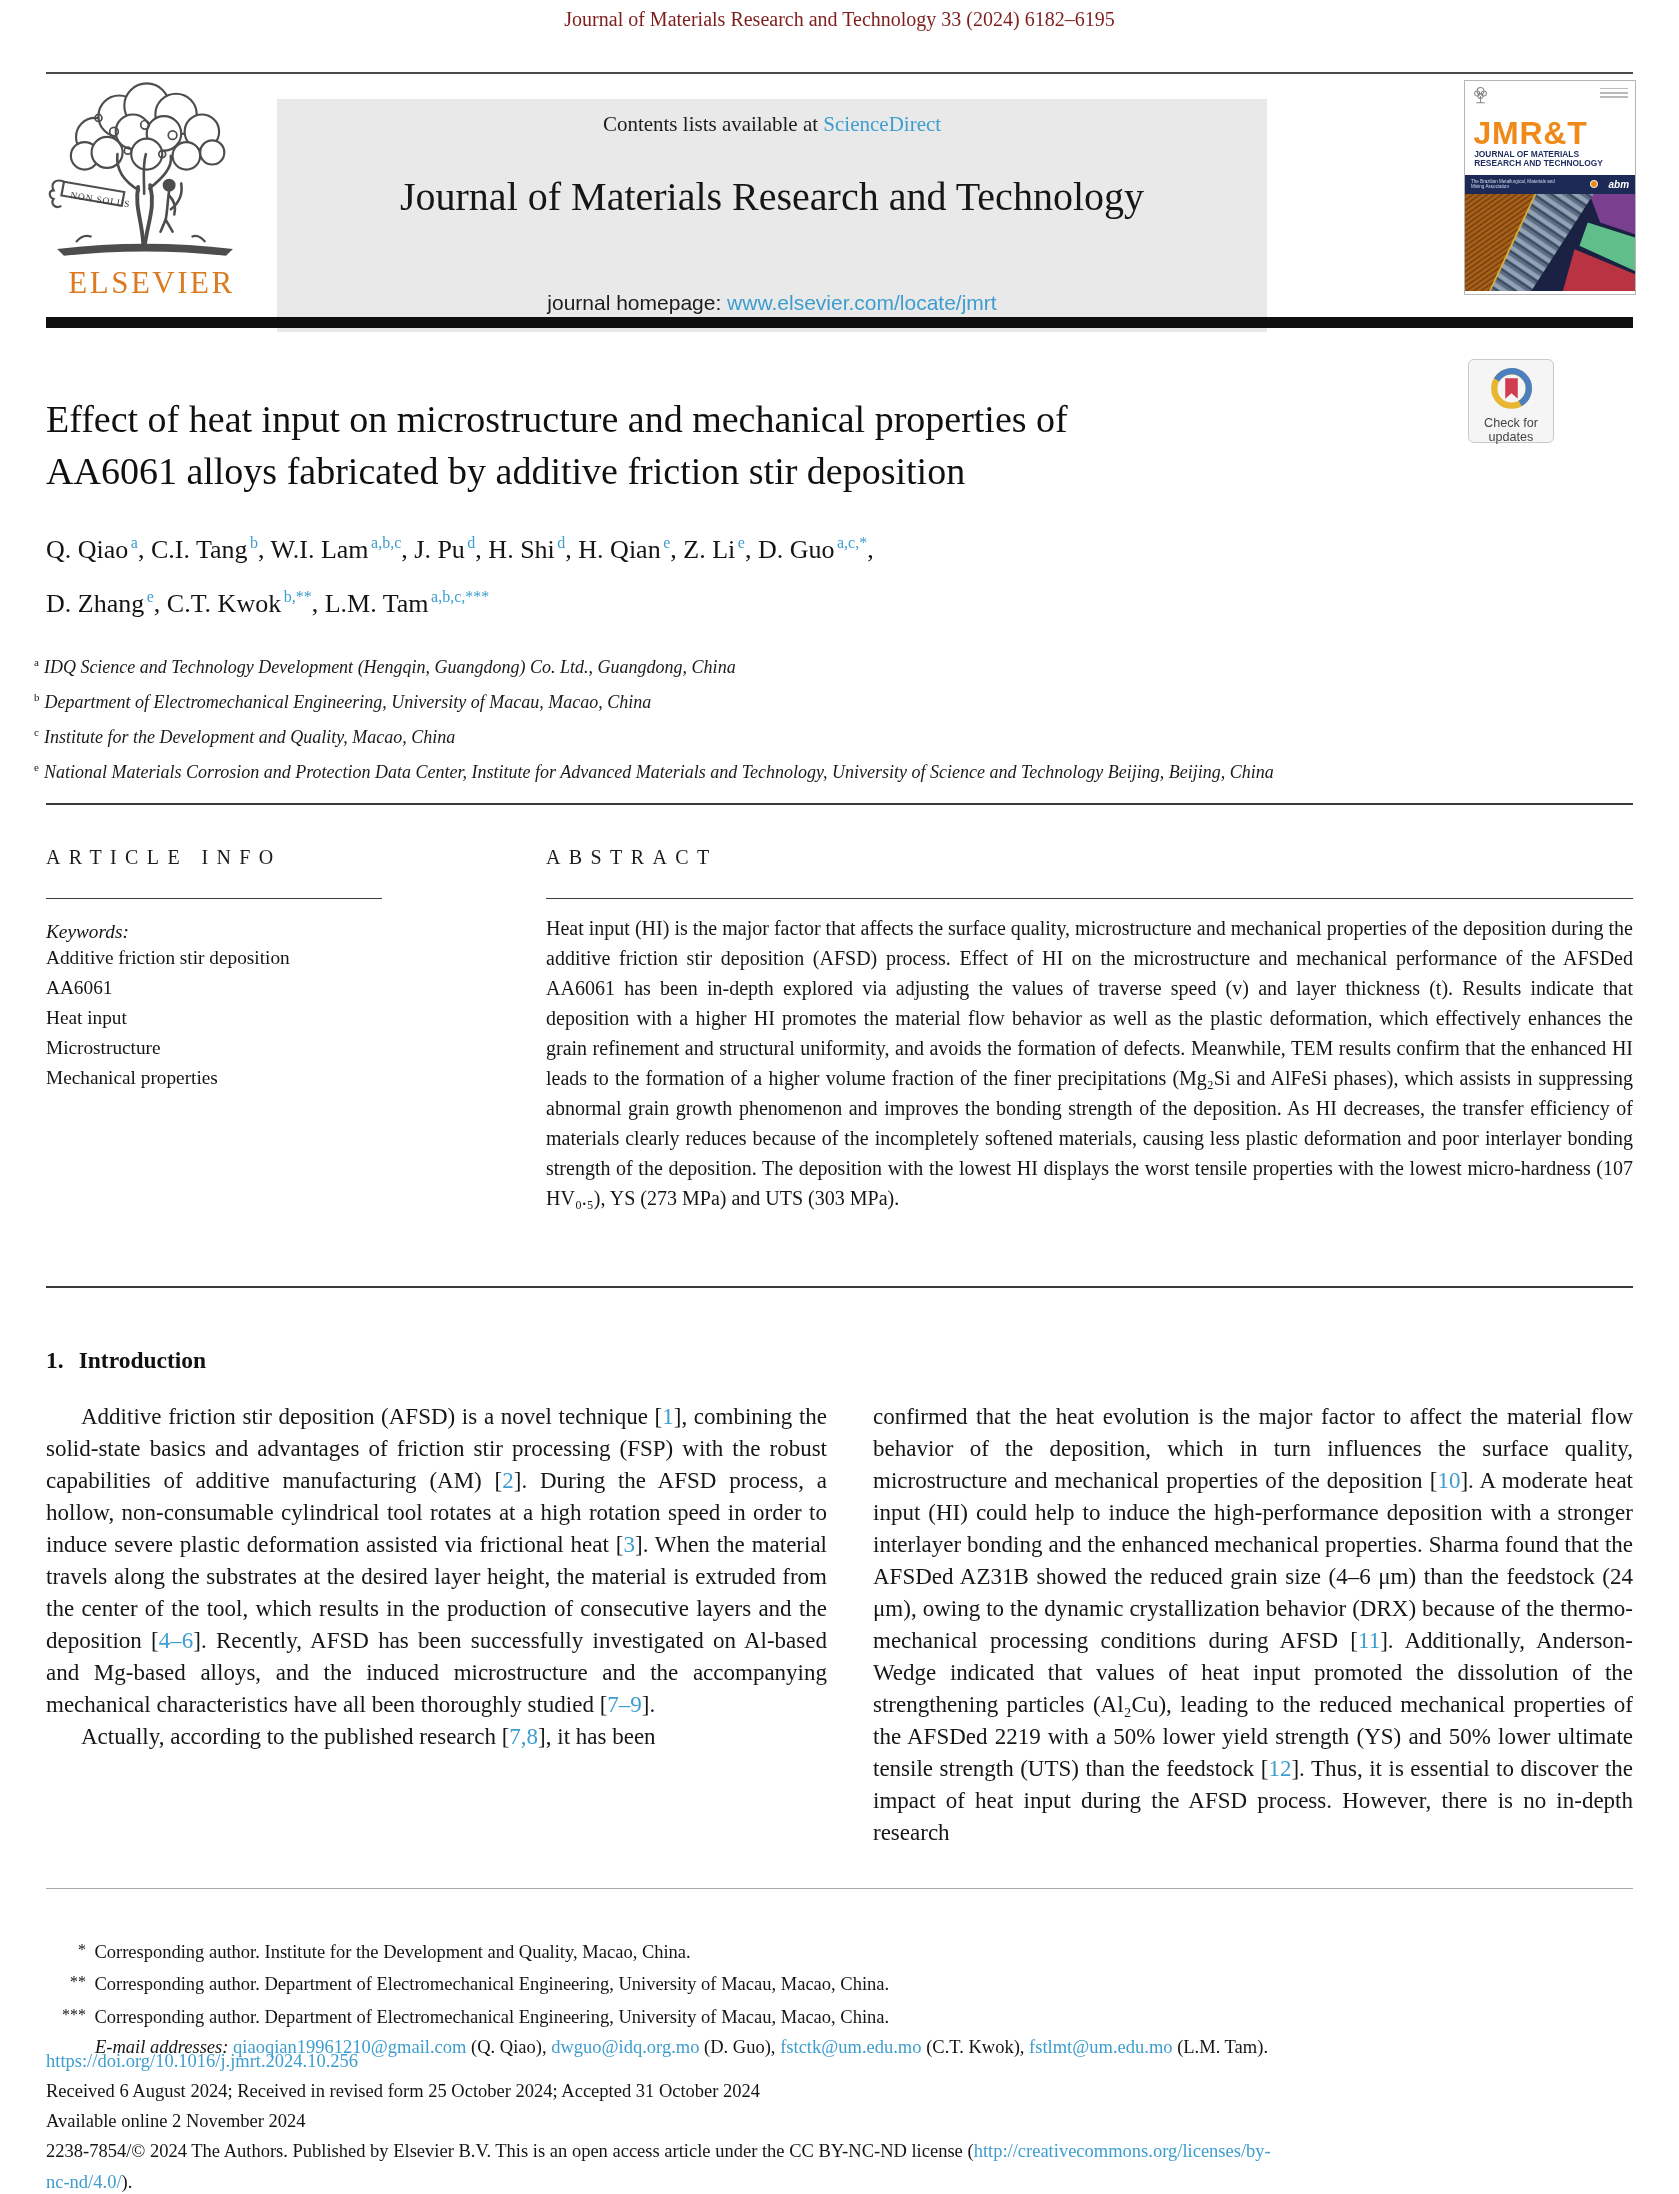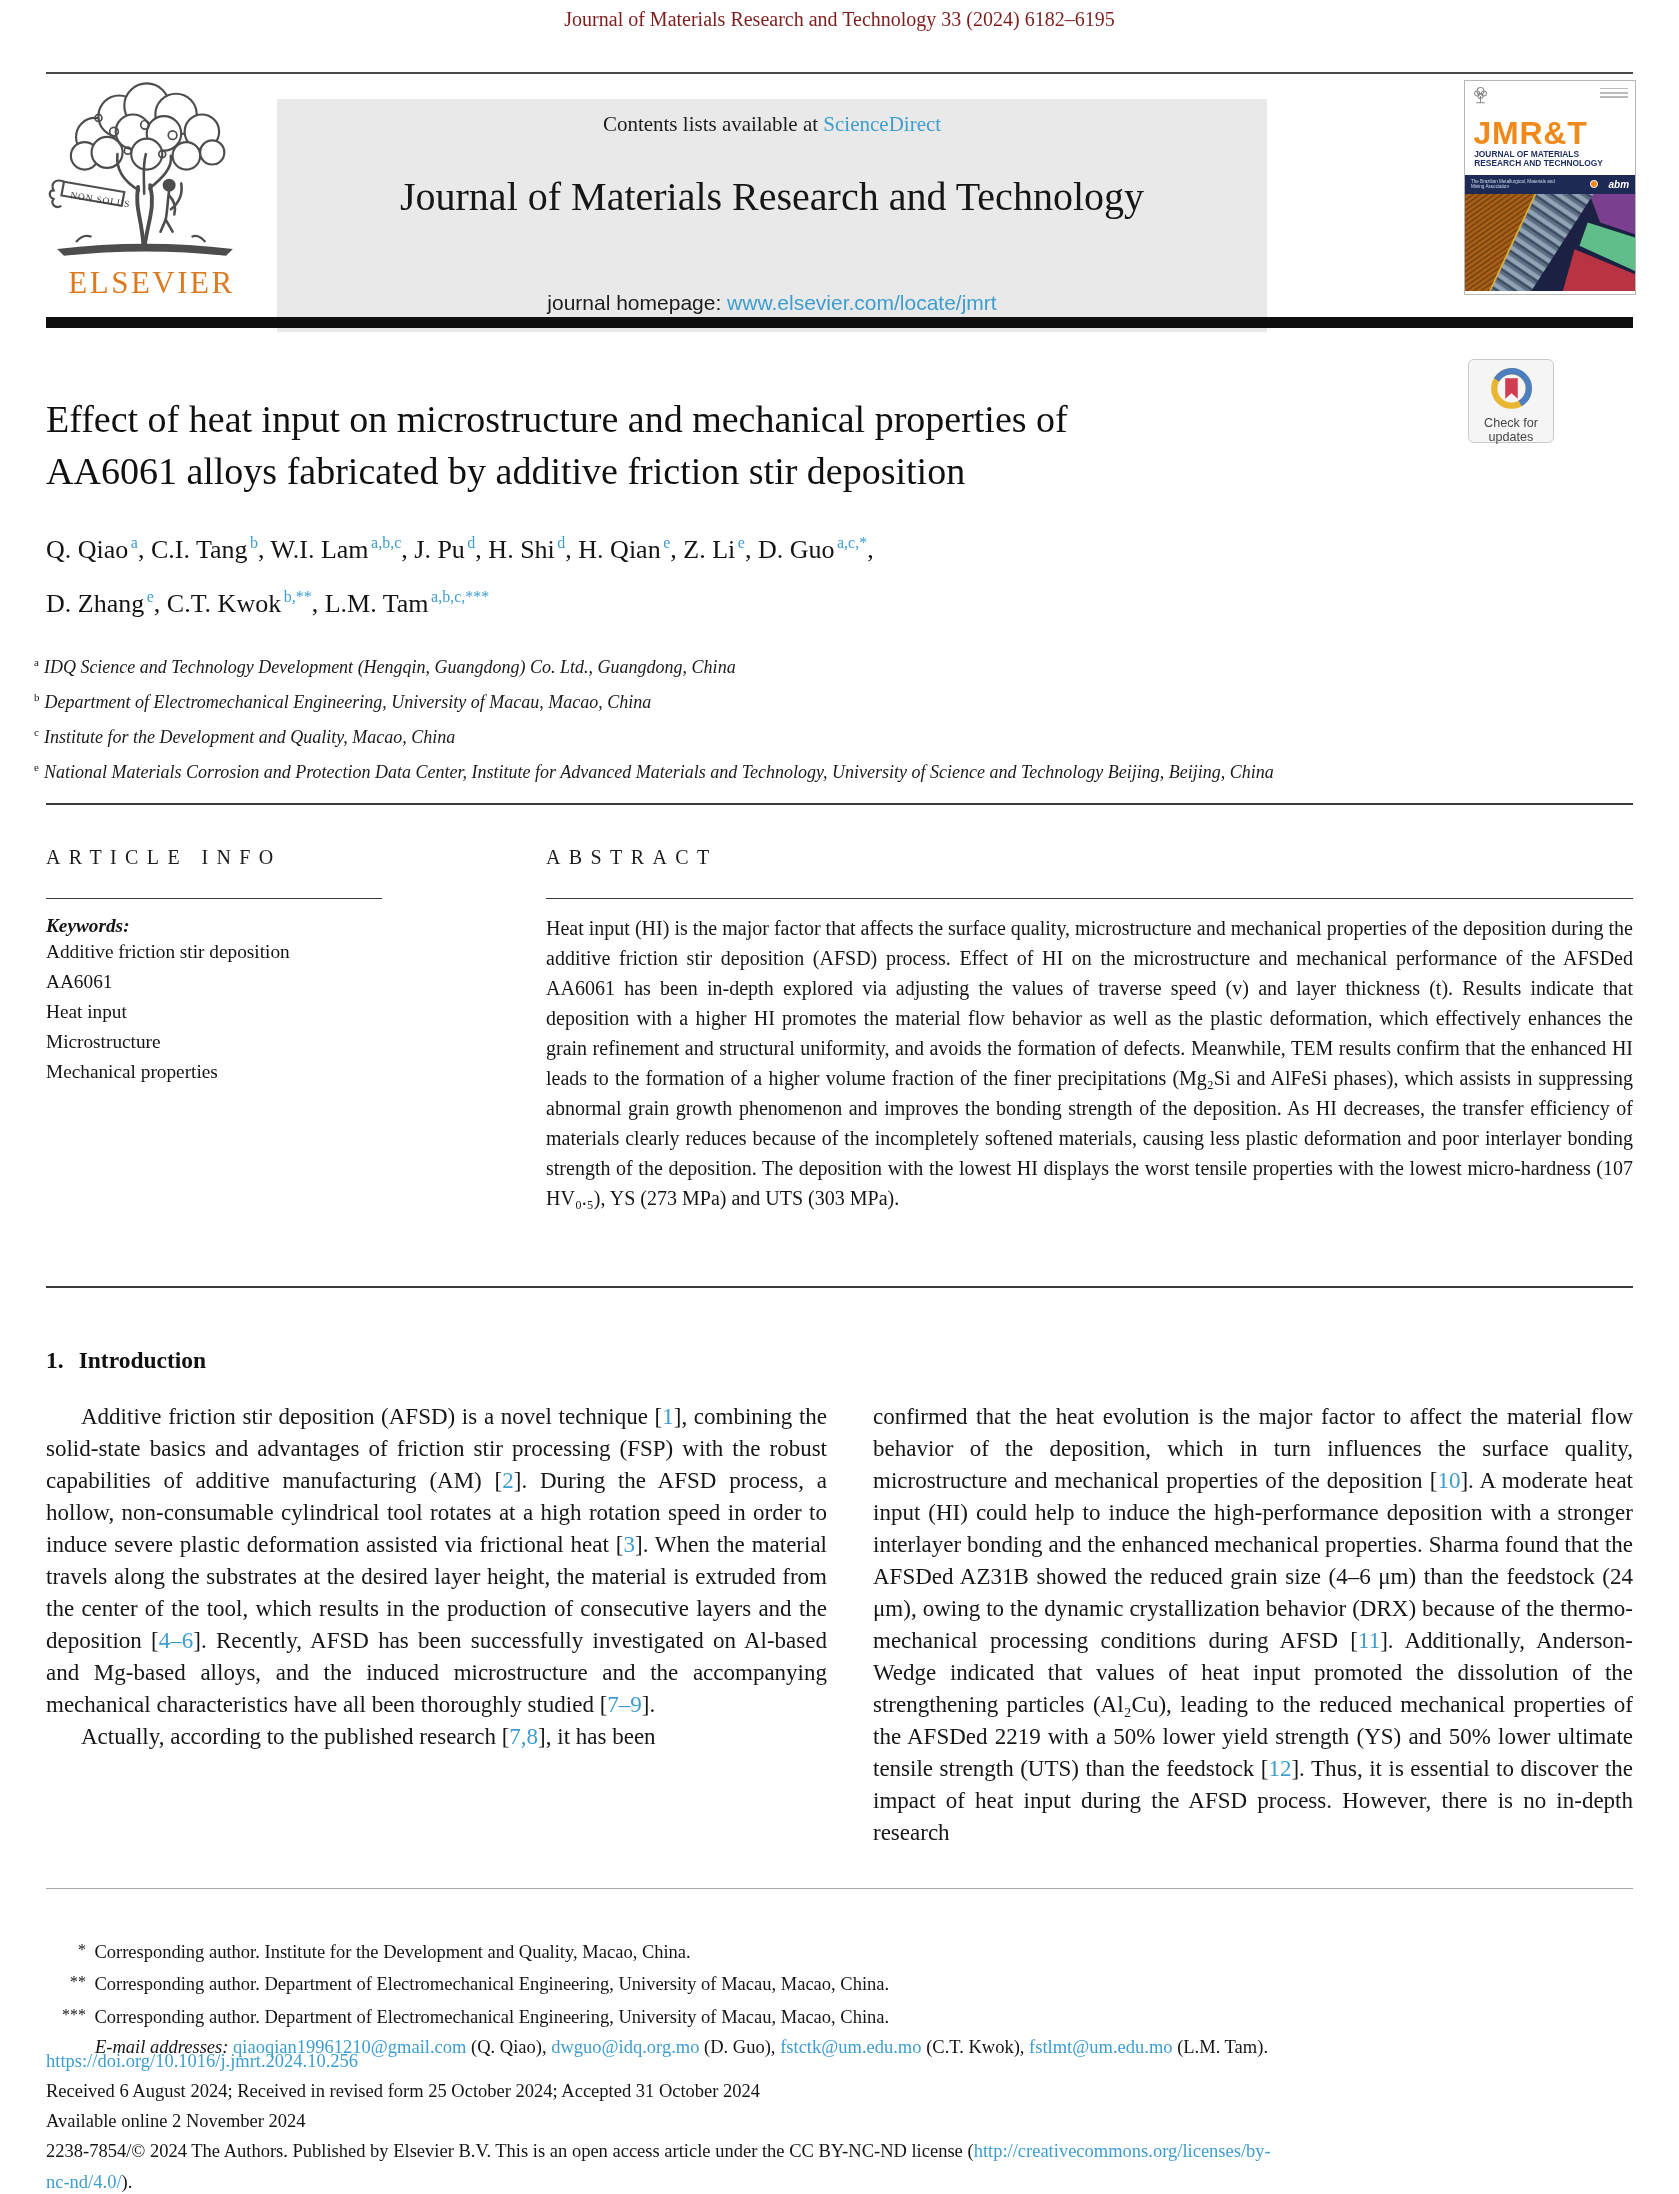--- a/index.html
+++ b/index.html
@@ -61,21 +61,21 @@
   .affiliations { position:absolute; top:647px; left:34px; }
   .affil { font-size:18px; font-style:italic; line-height:30px; color:#1a1a1a; }
   .af-sup { font-size:11px; font-style:normal; vertical-align:super; margin-right:5px; }
 
   .mid-rule-1 { position:absolute; top:803px; left:46px; width:1587px; height:1.7px; background:#3a3a3a; }
   .mid-rule-2 { position:absolute; top:1286px; left:46px; width:1587px; height:1.7px; background:#3a3a3a; }
 
   .col-heading { font-size:20px; letter-spacing:8.4px; color:#1c1c1c; }
   .info-col { position:absolute; top:846px; left:46px; width:470px; }
   .info-rule { margin-top:28.6px; width:336px; height:1.7px; background:#3c3c3c; }
-  .kw-label { margin-top:16px; font-size:19.3px; font-style:italic;font-weight:bold; }
+  .kw-label { margin-top:22px; font-size:19.3px; font-style:italic; }
   .kw { font-size:19.3px; line-height:30px; }
 
   .abs-col { position:absolute; top:846px; left:546px; width:1087px; }
   .abs-rule { margin-top:28.6px; width:1087px; height:1.7px; background:#3c3c3c; }
   .abstract-text { margin-top:13.4px; font-size:20px; line-height:30px; text-align:justify; color:#161616; }
 
   .section-heading { position:absolute; top:1347px; left:46px; font-size:23.5px; font-weight:bold; color:#111; }
   .sec-num { margin-right:15px; }
 
   .body-col { position:absolute; top:1401px; font-size:23px; line-height:32px;

